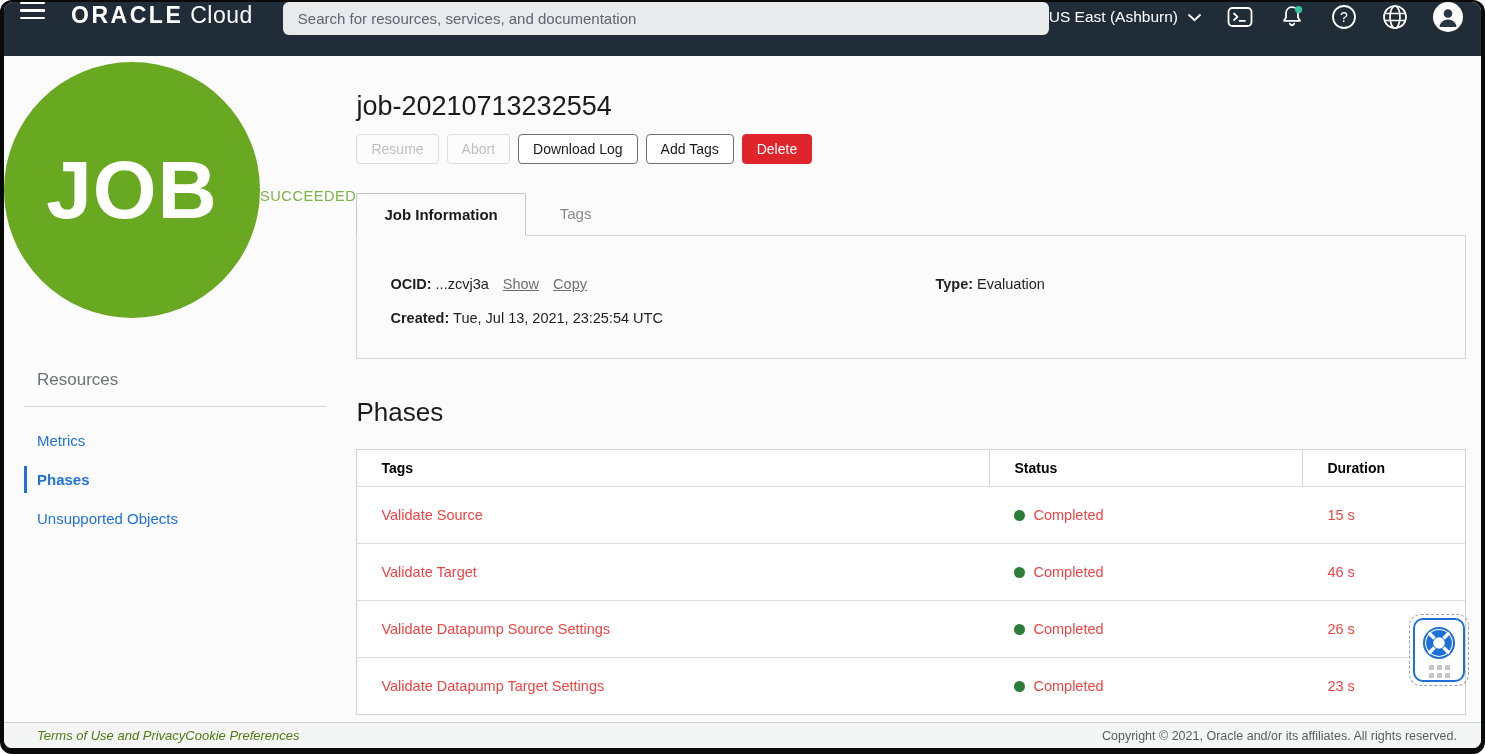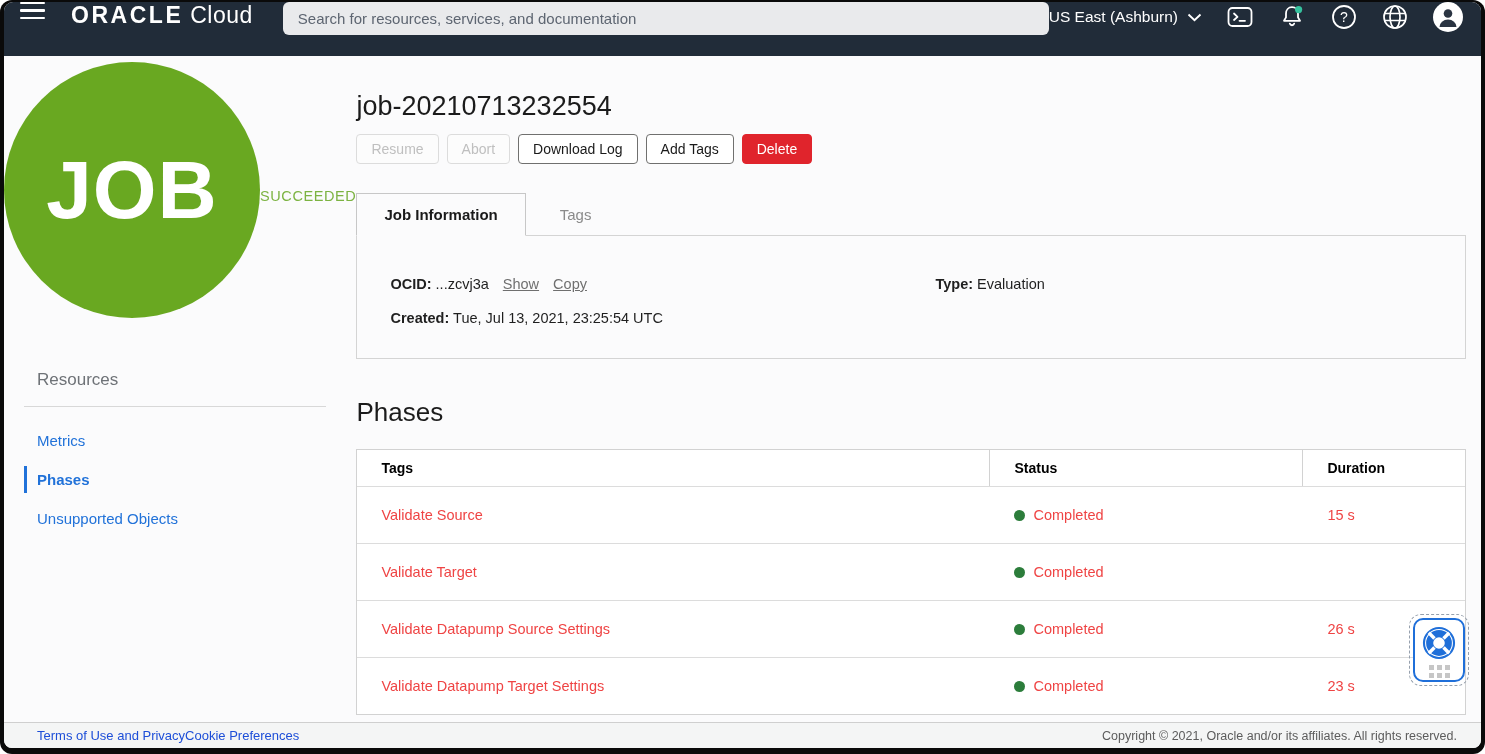--- a/index.html
+++ b/index.html
@@ -38,21 +38,21 @@
   .res-nav li.selected { border-left-color:#2172d9; font-weight:700; }
 
   .maincol { flex:1 1 auto; padding:16px 15px 0 0; }
   .page-title { font-size:27px; line-height:32px; font-weight:400; color:#1b1b1b; margin-top:18px; }
 
   .actions { margin-top:12px; display:flex; gap:8px; }
   .btn { height:30px; padding:0 14px; font-size:14px; font-family:inherit; border-radius:4px; border:1px solid #70706f; background:#fff; color:#1a1a1a; cursor:pointer; }
   .btn[disabled] { border-color:#dcdcdc; color:#bfbfbf; background:#fcfcfc; cursor:default; }
   .btn.danger { background:#e0242c; border-color:#e0242c; color:#fff; }
 
-  .tabs { margin-top:29px; display:flex; align-items:flex-end; }
+  .tabs { margin-top:29px; display:flex; }
   .tab { padding:12px 27px; font-size:15px; cursor:pointer; position:relative; }
   .tab.active { border:1px solid #c7c7c7; border-bottom:1px solid #fbfbfc; font-weight:700; color:#1a1a1a; background:#fbfbfc; margin-bottom:-1px; z-index:2; }
   .tab.inactive { color:#8b8b8b; padding:12px 34px; }
   .info-panel { border:1px solid #d4d4d4; height:124px; padding:40px 0 0 33px; }
   .info-grid { display:grid; grid-template-columns:545px 1fr; }
   .info-line { font-size:14.5px; color:#1f1f1f; margin-bottom:18px; }
   .info-line b { font-weight:700; }
   .meta-link { color:#6f6f6f; text-decoration:underline; margin-left:10px; cursor:pointer; }
 
   .phases-title { margin-top:38px; font-size:26px; line-height:30px; font-weight:400; color:#1b1b1b; }
@@ -66,21 +66,21 @@
   .status-dot { width:11px; height:11px; border-radius:50%; background:#2c7d3b; margin-right:8px; flex:0 0 11px; }
 
   
   .help-widget-marquee { position:absolute; right:12px; bottom:36px; border:1px dashed #96a0ad; padding:3px; border-radius:12px; }
   .help-widget { width:52px; height:64px; background:#fff; border:2px solid #1f6fd9; border-radius:10px; display:flex; flex-direction:column; align-items:center; padding-top:6px; cursor:pointer; }
   .drag-dots { margin-top:5px; display:grid; grid-template-columns:repeat(3,5px); gap:3px; }
   .drag-dots i { width:5px; height:5px; background:#c6c6c6; display:block; }
 
   
   .footer { flex:0 0 26px; background:#f4f5f5; border-top:1px solid #cfcfcf; display:flex; align-items:center; padding:0 24px 0 33px; }
-  .footer a { color:#1d4ed8; font-size:13px; text-decoration:none; cursor:pointer; }
+  .footer a { color:#4d7c0f; font-size:13px; text-decoration:none; cursor:pointer;font-style:italic; }
   .footer a + a { }
   .copyright { margin-left:auto; color:#5c5c5c; font-size:12.5px; }
 </style>
 </head>
 <body>
 
 <div class="frame">
 <div class="screen">
 
   <div class="topbar">
@@ -222,20 +222,21 @@
                 <span>Completed</span>
               </div>
           <div class="cell">15 s</div>
         </div>
         <div class="ptr row">
           <div class="cell">Validate Target</div>
           <div class="cell">
                 <span class="status-dot"></span>
                 <span>Completed</span>
               </div>
+          <div class="cell">46 s</div>
         </div>
         <div class="ptr row">
           <div class="cell">Validate Datapump Source Settings</div>
           <div class="cell">
                 <span class="status-dot"></span>
                 <span>Completed</span>
               </div>
           <div class="cell">26 s</div>
         </div>
         <div class="ptr row">

